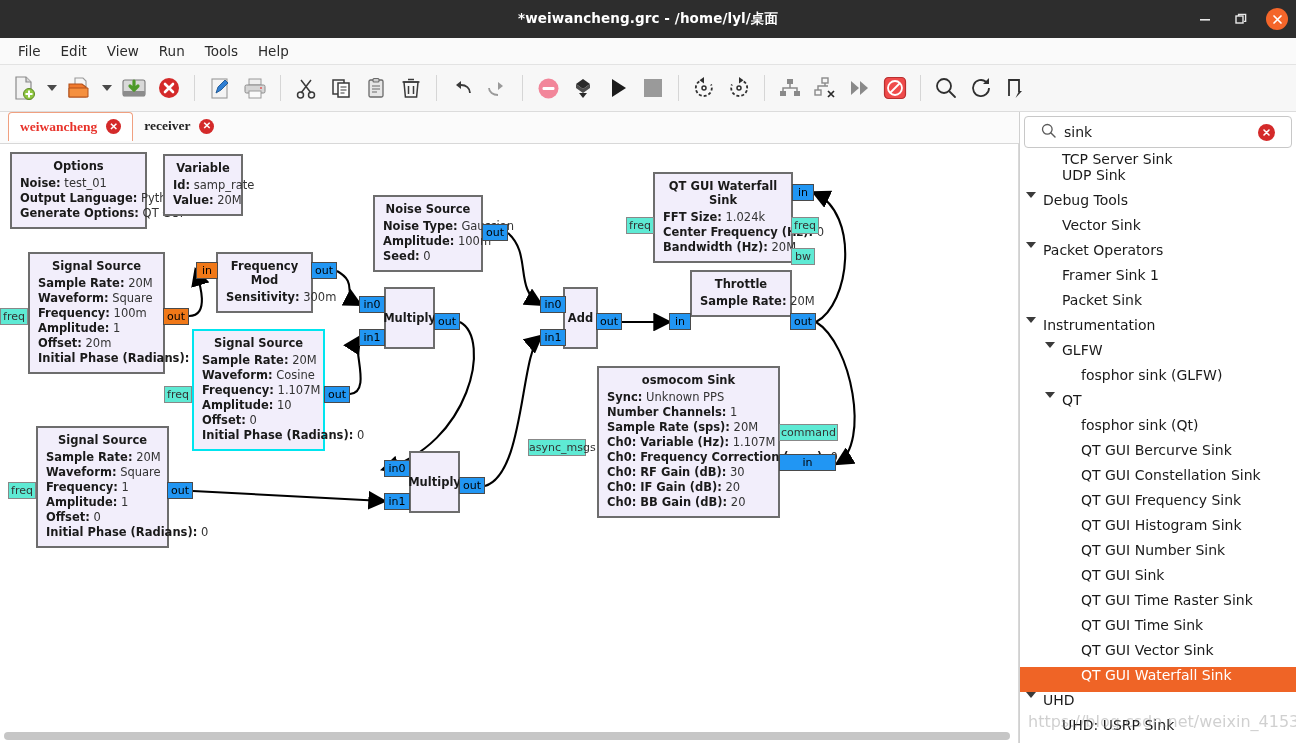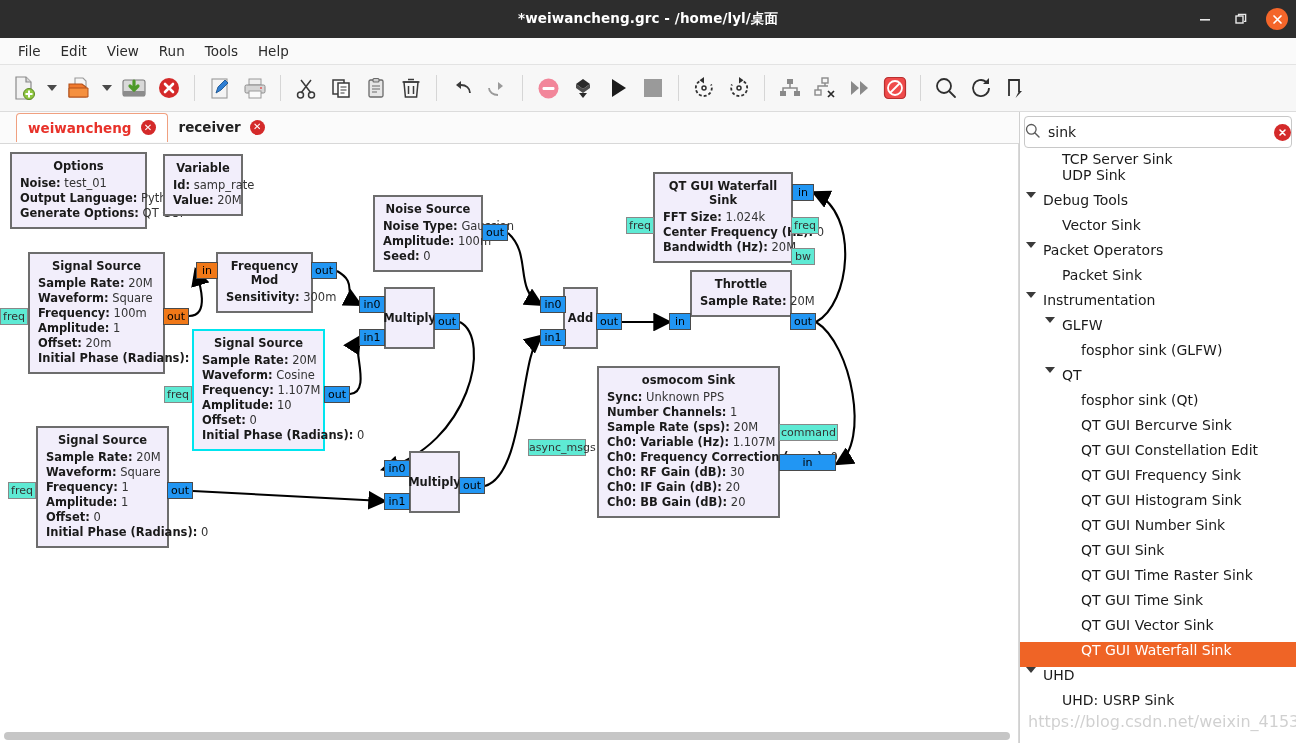--- a/index.html
+++ b/index.html
@@ -44,21 +44,21 @@
   .tbsep { width: 1px; height: 26px; background: #d6d6d6; margin: 0 7px; }
   .caret { width:0;height:0;border-left:5px solid transparent;
     border-right:5px solid transparent;border-top:6px solid #4a4a4a; }
 
   
   .main { display: flex; height: 631px; }
   .leftcol { width: 1019px; display: flex; flex-direction: column; }
 
   
   .tabbar { height: 32px; background: #fbfbfb; display: flex;
-    align-items: center; padding-left: 16px; border-bottom: 1px solid #d8d8d8; }
+    align-items: flex-start; padding-left: 8px; border-bottom: 1px solid #d8d8d8; font-family: Liberation Serif, serif; }
   .tab { display: flex; align-items: center; gap: 9px; padding: 5px 11px 6px 11px;
     font-size: 13.5px; font-weight: bold; color: #222; height: 29px; }
   .tab.active { border: 1px solid #f0a080; border-bottom: none;
     border-radius: 4px 4px 0 0; color: #e8322a; background: #fff; }
   .xbadge { width: 15px; height: 15px; border-radius: 50%; background: #d42a2a;
     color: #fff; font-size: 10px; display: flex; align-items: center;
     justify-content: center; font-weight: bold; line-height: 1; }
 
   
   .canvaswrap { flex: 1; position: relative; background: #ffffff;
@@ -83,21 +83,21 @@
   .port.blue { background: #2196f3; }
   .port.orange { background: #f07818; }
   .port.msg { background: #5eead4; color: #333; border-color: #888; }
 
   svg.wires { position: absolute; inset: 0; pointer-events: none; }
 
   
   .rightcol { width: 277px; display: flex; flex-direction: column;
     background: #fff; border-left: 1px solid #d0d0d0; }
   .searchbar { height: 32px; margin: 4px 4px 0 4px; border: 1px solid #c8c8c8;
-    border-radius: 4px; display: flex; align-items: center; padding: 0 0; gap: 8px;
+    border-radius: 4px; display: flex; align-items: center; padding: 0 16px; gap: 8px;
     background: #fff; justify-content: flex-end; }
   .searchbar input { border: none; outline: none; flex: 1; font-size: 14px;
     color: #1a1a1a; font-family: "DejaVu Sans", "Liberation Sans", sans-serif;
     background: transparent; }
   .clearx { width: 17px; height: 17px; border-radius: 50%; background: #d42a2a;
     color: #fff; font-size: 11px; display: flex; align-items: center;
     justify-content: center; font-weight: bold; }
   .tree { flex: 1; overflow: hidden; padding-top: 1px; position: relative; }
   .tnode { height: 25px; display: flex; font-size: 14px;
     color: #1a1a1a; white-space: nowrap; }
@@ -514,20 +514,25 @@
           <span>Vector Sink</span>
         </div>
         <div class="tnode">
           <div class="tspacer" style="width: 6px;"></div>
           <div class="tarrow"></div>
           <span>Packet Operators</span>
         </div>
         <div class="tnode">
           <div class="tspacer" style="width: 25px;"></div>
           <div class="tspacer" style="width: 17px;"></div>
+          <span>Framer Sink 1</span>
+        </div>
+        <div class="tnode">
+          <div class="tspacer" style="width: 25px;"></div>
+          <div class="tspacer" style="width: 17px;"></div>
           <span>Packet Sink</span>
         </div>
         <div class="tnode">
           <div class="tspacer" style="width: 6px;"></div>
           <div class="tarrow"></div>
           <span>Instrumentation</span>
         </div>
         <div class="tnode">
           <div class="tspacer" style="width: 25px;"></div>
           <div class="tarrow"></div>
@@ -549,21 +554,21 @@
           <span>fosphor sink (Qt)</span>
         </div>
         <div class="tnode">
           <div class="tspacer" style="width: 44px;"></div>
           <div class="tspacer" style="width: 17px;"></div>
           <span>QT GUI Bercurve Sink</span>
         </div>
         <div class="tnode">
           <div class="tspacer" style="width: 44px;"></div>
           <div class="tspacer" style="width: 17px;"></div>
-          <span>QT GUI Constellation Edit</span>
+          <span>QT GUI Constellation Sink</span>
         </div>
         <div class="tnode">
           <div class="tspacer" style="width: 44px;"></div>
           <div class="tspacer" style="width: 17px;"></div>
           <span>QT GUI Frequency Sink</span>
         </div>
         <div class="tnode">
           <div class="tspacer" style="width: 44px;"></div>
           <div class="tspacer" style="width: 17px;"></div>
           <span>QT GUI Histogram Sink</span>

